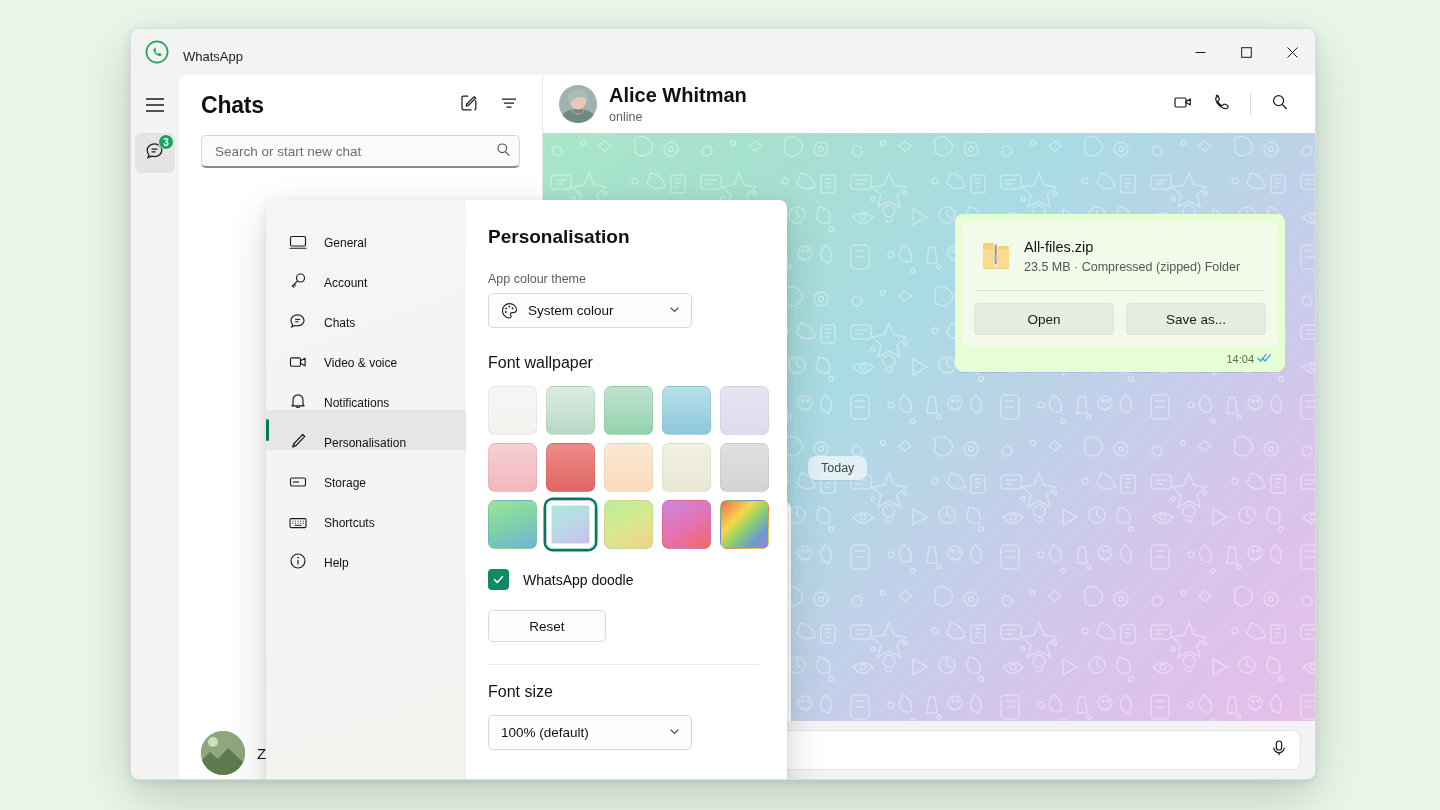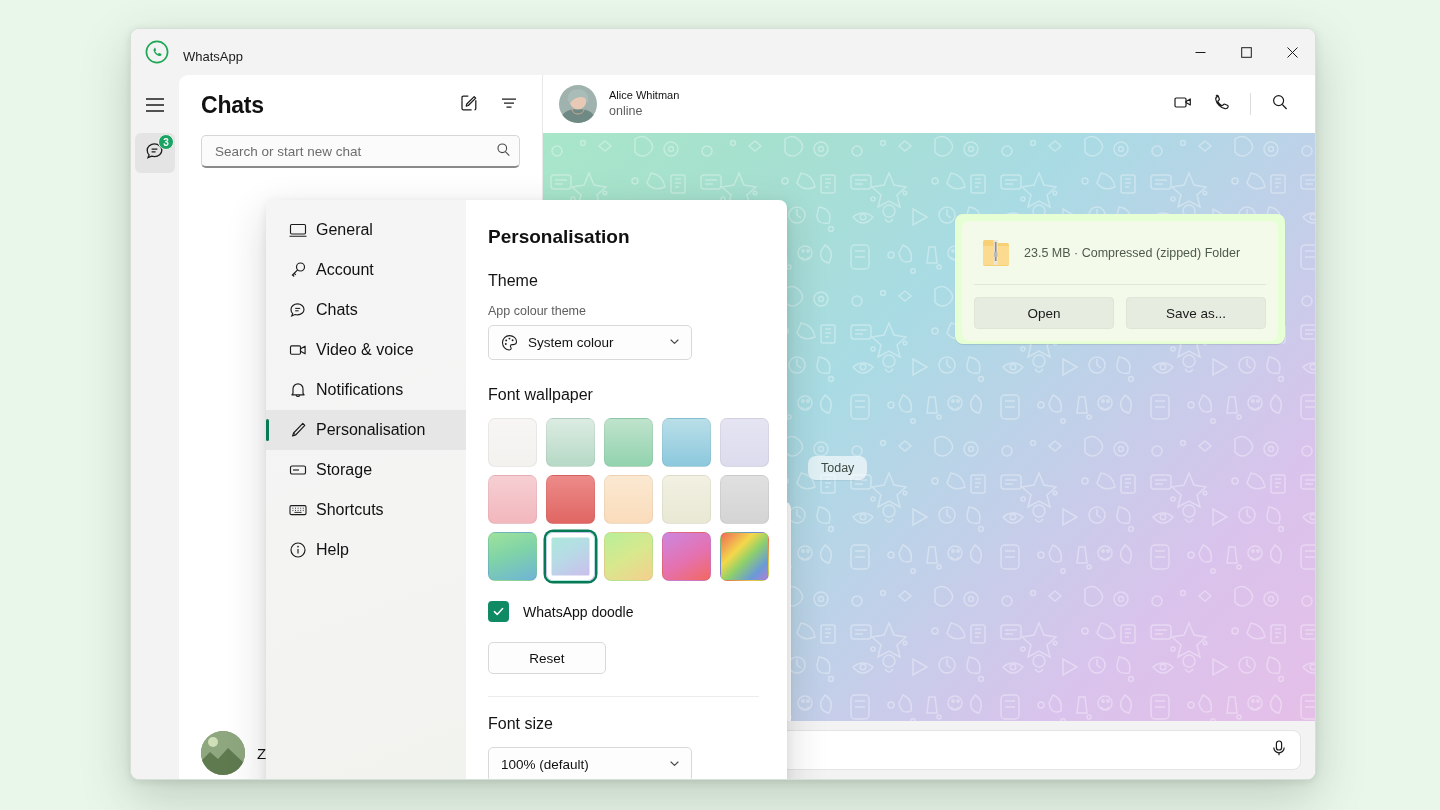--- a/index.html
+++ b/index.html
@@ -107,21 +107,21 @@
     background: #fff; overflow: hidden;
   }
   .conv-header {
     height: 58px; background: #fff; display: flex; align-items: center;
     padding: 0 18px 0 16px; position: relative; z-index: 3;
   }
   .conv-avatar {
     width: 38px; height: 38px; border-radius: 50%; overflow: hidden; flex: none;
     margin-right: 12px;
   }
-  .conv-name { font-size: 11px; font-weight: normal; color: #111; line-height: 1.35; }
+  .conv-name { font-size: 20px; font-weight: bold; color: #111; line-height: 1.35; }
   .conv-status { font-size: 12.5px; color: #5e5e5e; line-height: 1.35; }
   .conv-actions { margin-left: auto; display: flex; align-items: center; gap: 4px; }
   .vdiv { width: 1px; height: 22px; background: #dcdcdc; margin: 0 8px; }
 
   
   .wallpaper {
     position: absolute; left: 0; top: 58px; right: 0; bottom: 58px;
     background: linear-gradient(135deg, #a8e6c9 0%, #a6e0cf 18%, #a9dbe4 40%, #c3cfe9 62%, #d9c3ec 80%, #e5bfe8 100%);
     overflow: hidden;
   }
@@ -194,23 +194,23 @@
     display: flex;
     border-radius: 8px;
     box-shadow: 0 14px 40px rgba(30,40,30,.18), 0 2px 10px rgba(0,0,0,.08);
     overflow: hidden;
   }
   .settings-nav {
     width: 200px; background: #f4f4f4; padding-top: 10px;
     background-image: linear-gradient(160deg, #f5f5f5 0%, #f4f4f3 55%, #f1f3ee 100%);
   }
   .snav-item {
-    height: 40px; display: flex; align-items: center; gap: 8px;
+    height: 40px; display: flex; align-items: flex-end; gap: 16px;
     padding-left: 22px; position: relative; cursor: pointer;
-    font-size: 16px; color: #111;
+    font-size: 12px; color: #111;
   }
   .snav-item.active { background: #e6e6e6; }
   .snav-item.active::before {
     content: ""; position: absolute; left: 0; top: 9px;
     width: 3px; height: 22px; background: #067a55; border-radius: 2px;
   }
   .snav-icon { width: 20px; display: flex; align-items: center; justify-content: center; flex: none; }
 
   .settings-body {
     flex: 1; background: #fff; padding: 26px 28px 0 22px; overflow: hidden; position: relative;
@@ -462,28 +462,40 @@
               <span>
                 <svg width="28" height="30" viewBox="0 0 28 30">
                   <path d="M1 5a2 2 0 0 1 2-2h8l2.4 3H25a2 2 0 0 1 2 2v19a2 2 0 0 1-2 2H3a2 2 0 0 1-2-2z" fill="#f7cf74"></path>
                   <path d="M1 9h26v17a2 2 0 0 1-2 2H3a2 2 0 0 1-2-2z" fill="#fbdb90"></path>
                   <rect x="11.6" y="3" width="4.2" height="25" fill="#ece4d4"></rect>
                   <rect x="12.9" y="5" width="1.6" height="19" fill="#8d8d8d"></rect>
                   <rect x="11.9" y="15" width="3.6" height="5" rx="1" fill="#b9b9b9"></rect>
                 </svg>
               </span>
               <div>
+                <div class="file-name">All-files.zip</div>
                 <div class="file-sub">23.5 MB · Compressed (zipped) Folder</div>
               </div>
             </div>
             <div class="file-sep"></div>
             <div class="file-btns">
               <div class="file-btn">Open</div>
               <div class="file-btn">Save as...</div>
             </div>
+          </div>
+          <div style="display:flex; justify-content:flex-end; padding:5px 6px 4px;">
+            <span class="bubble-meta">
+              <span>14:04</span>
+              <span class="ticks">
+                <svg width="15" height="11" viewBox="0 0 15 11">
+                  <path d="M1 6.2l2.7 2.8L9 2.6" fill="none" stroke="currentColor" stroke-width="1.3" stroke-linecap="round" stroke-linejoin="round"></path>
+                  <path d="M5.4 6.2l2.7 2.8L13.4 2.6" fill="none" stroke="currentColor" stroke-width="1.3" stroke-linecap="round" stroke-linejoin="round"></path>
+                </svg>
+              </span>
+            </span>
           </div>
         </div>
 
         <div class="peek-bubble" style="left:-40px; top:270px; width:60px; height:38px;"></div>
 
         <div class="day-chip" style="left:265px; top:323px;">Today</div>
 
         <div class="img-bubble" style="left:8px; top:368px; width:240px;">
           <div class="photo">
             <svg width="100%" height="196" viewBox="0 0 240 196" preserveAspectRatio="none">
@@ -650,21 +662,20 @@
               <circle cx="9" cy="5.6" r="0.85" fill="#1b1b1b"></circle>
             </svg>
         </span>
         <span>Help</span>
       </div>
     </div>
 
     <div class="settings-body">
       <div class="settings-title">Personalisation</div>
 
-      <div class="section-title">Theme</div>
       <div class="field-label">App colour theme</div>
       <div class="dropdown">
         <span class="dd-icon">
           <svg width="17" height="17" viewBox="0 0 17 17">
             <path d="M8.5 1.6c3.9 0 7 2.7 7 6 0 2-1.6 3-3.1 3h-1.3c-1 0-1.7.7-1.7 1.6 0 .45.18.8.4 1.1.22.3.4.6.4 1 0 .9-.7 1.6-1.7 1.6-3.9 0-7-3.2-7-7.1s3.1-7.2 7-7.2z" fill="none" stroke="#1b1b1b" stroke-width="1.05"></path>
             <circle cx="5.2" cy="6.4" r="0.95" fill="#1b1b1b"></circle>
             <circle cx="8.4" cy="4.6" r="0.95" fill="#1b1b1b"></circle>
             <circle cx="11.6" cy="6.3" r="0.95" fill="#1b1b1b"></circle>
             <circle cx="4.8" cy="10" r="0.95" fill="#1b1b1b"></circle>
           </svg>

